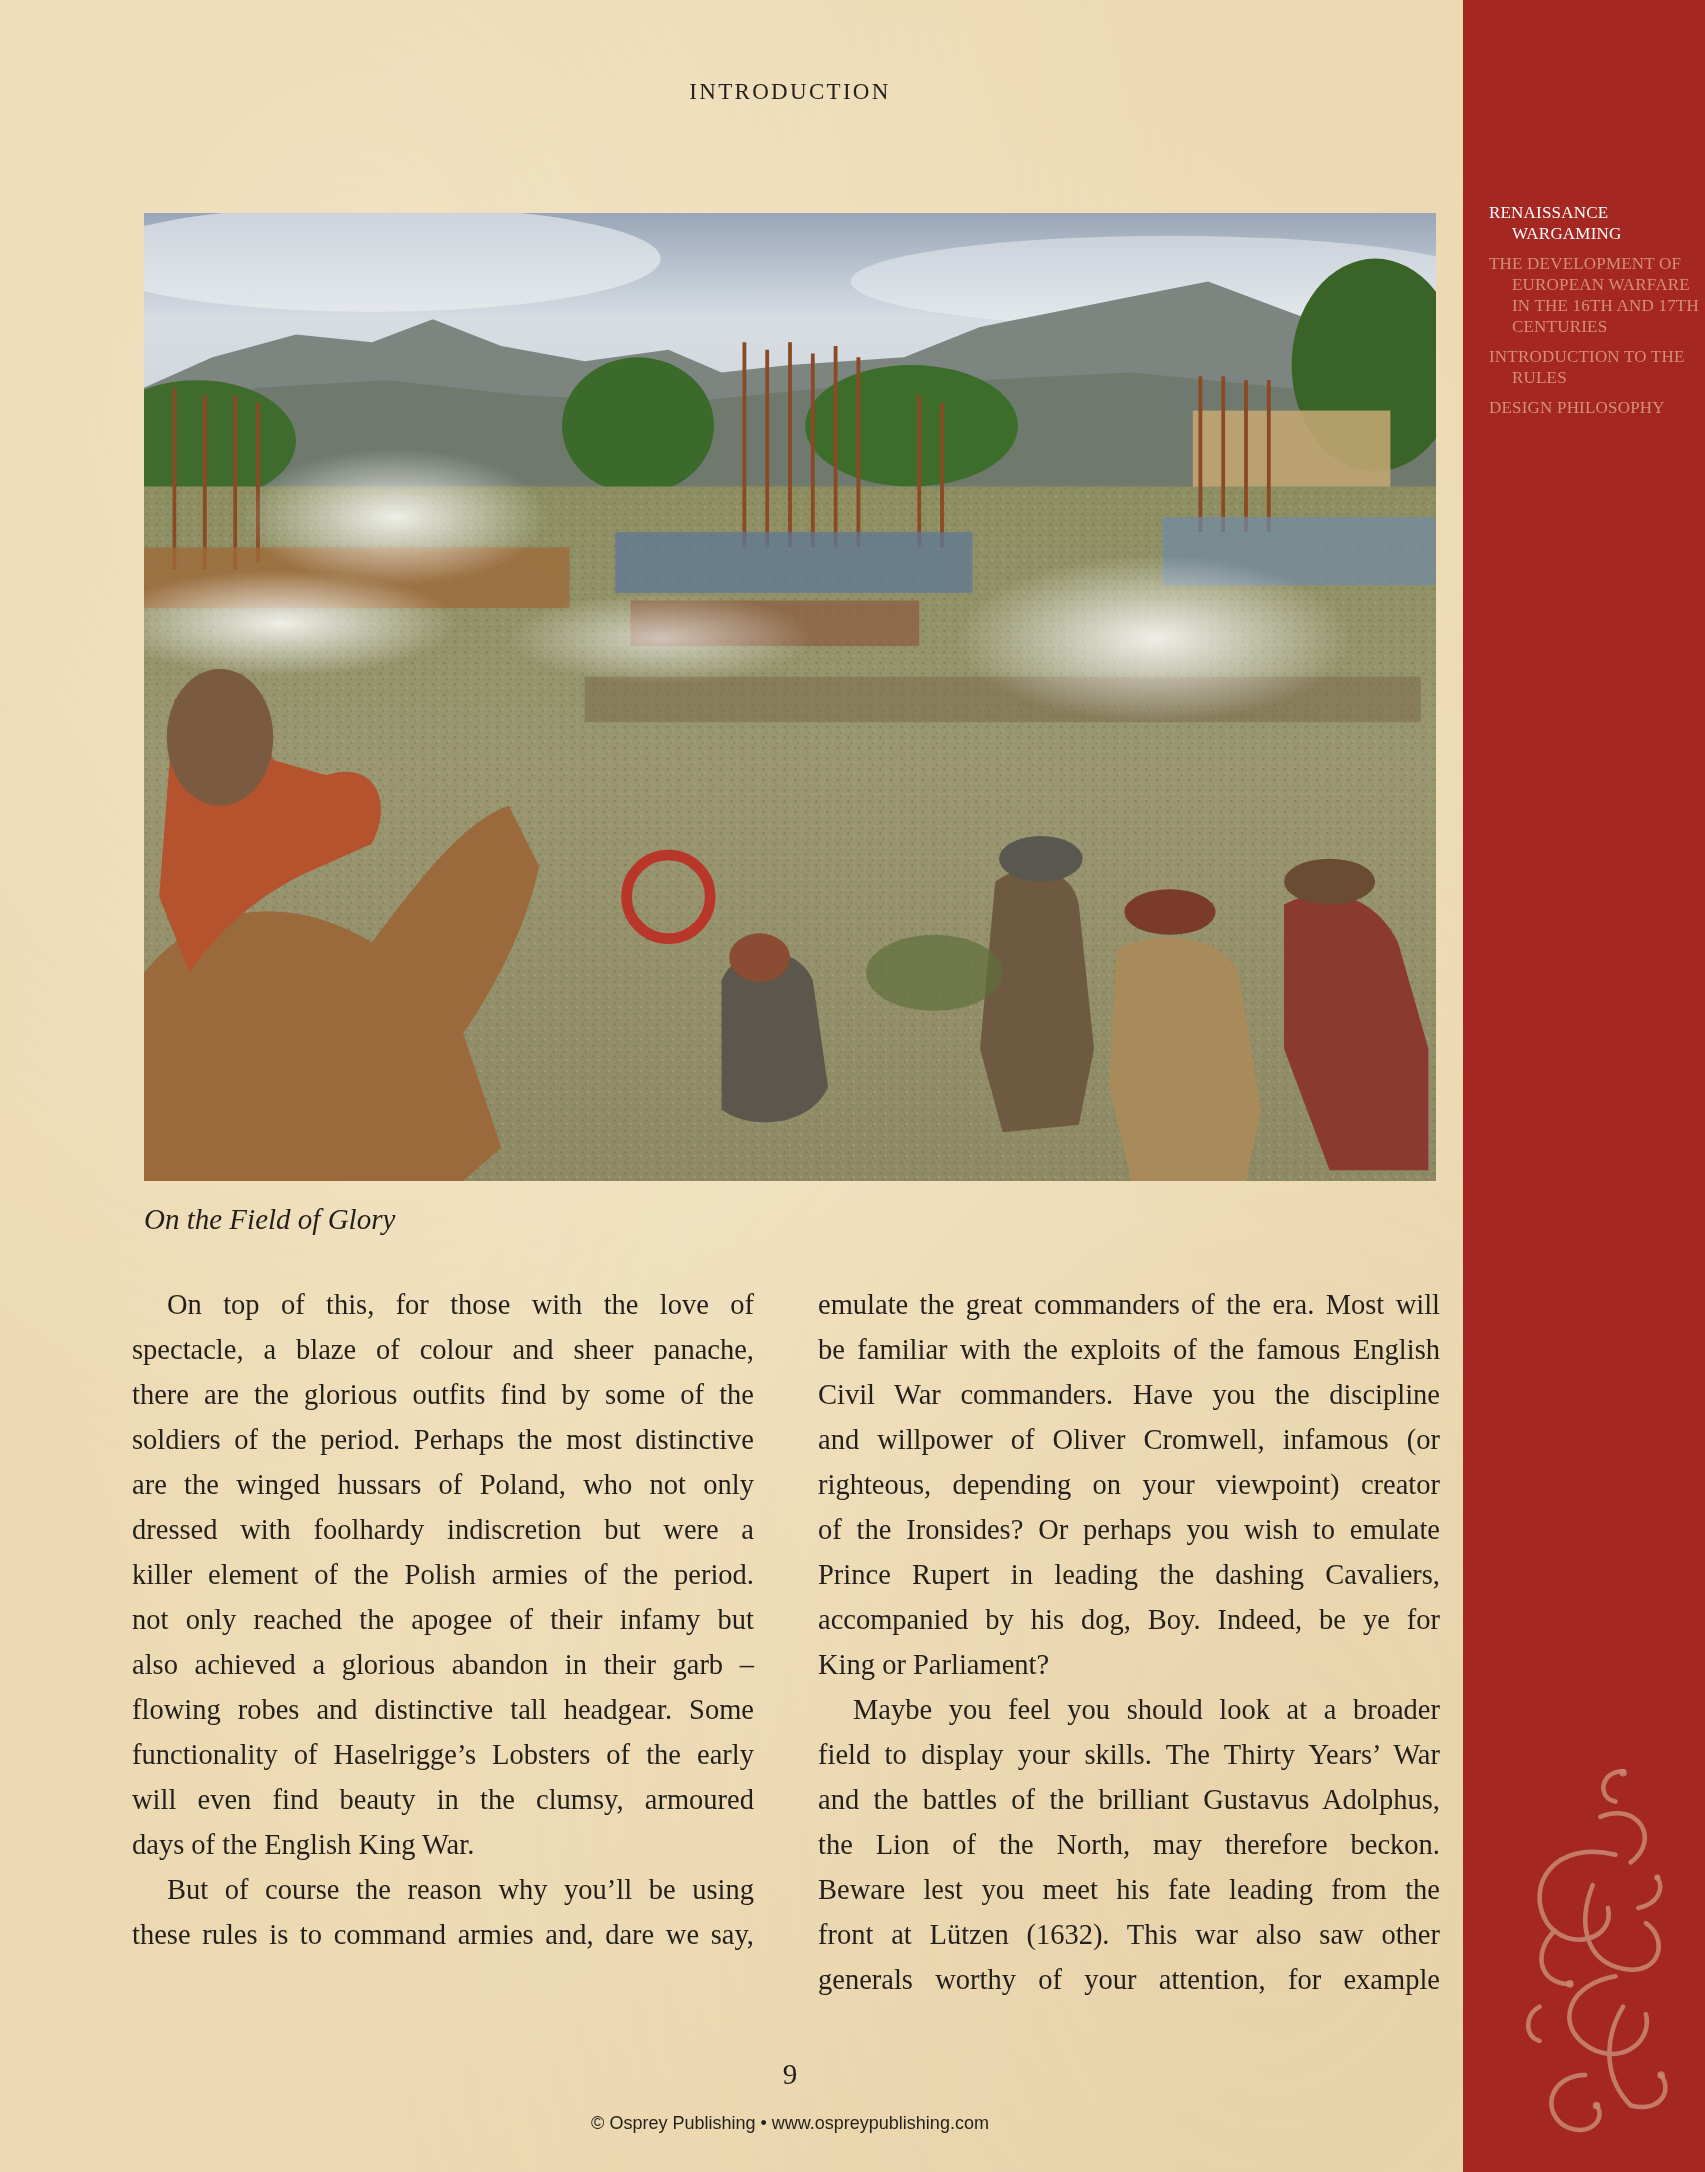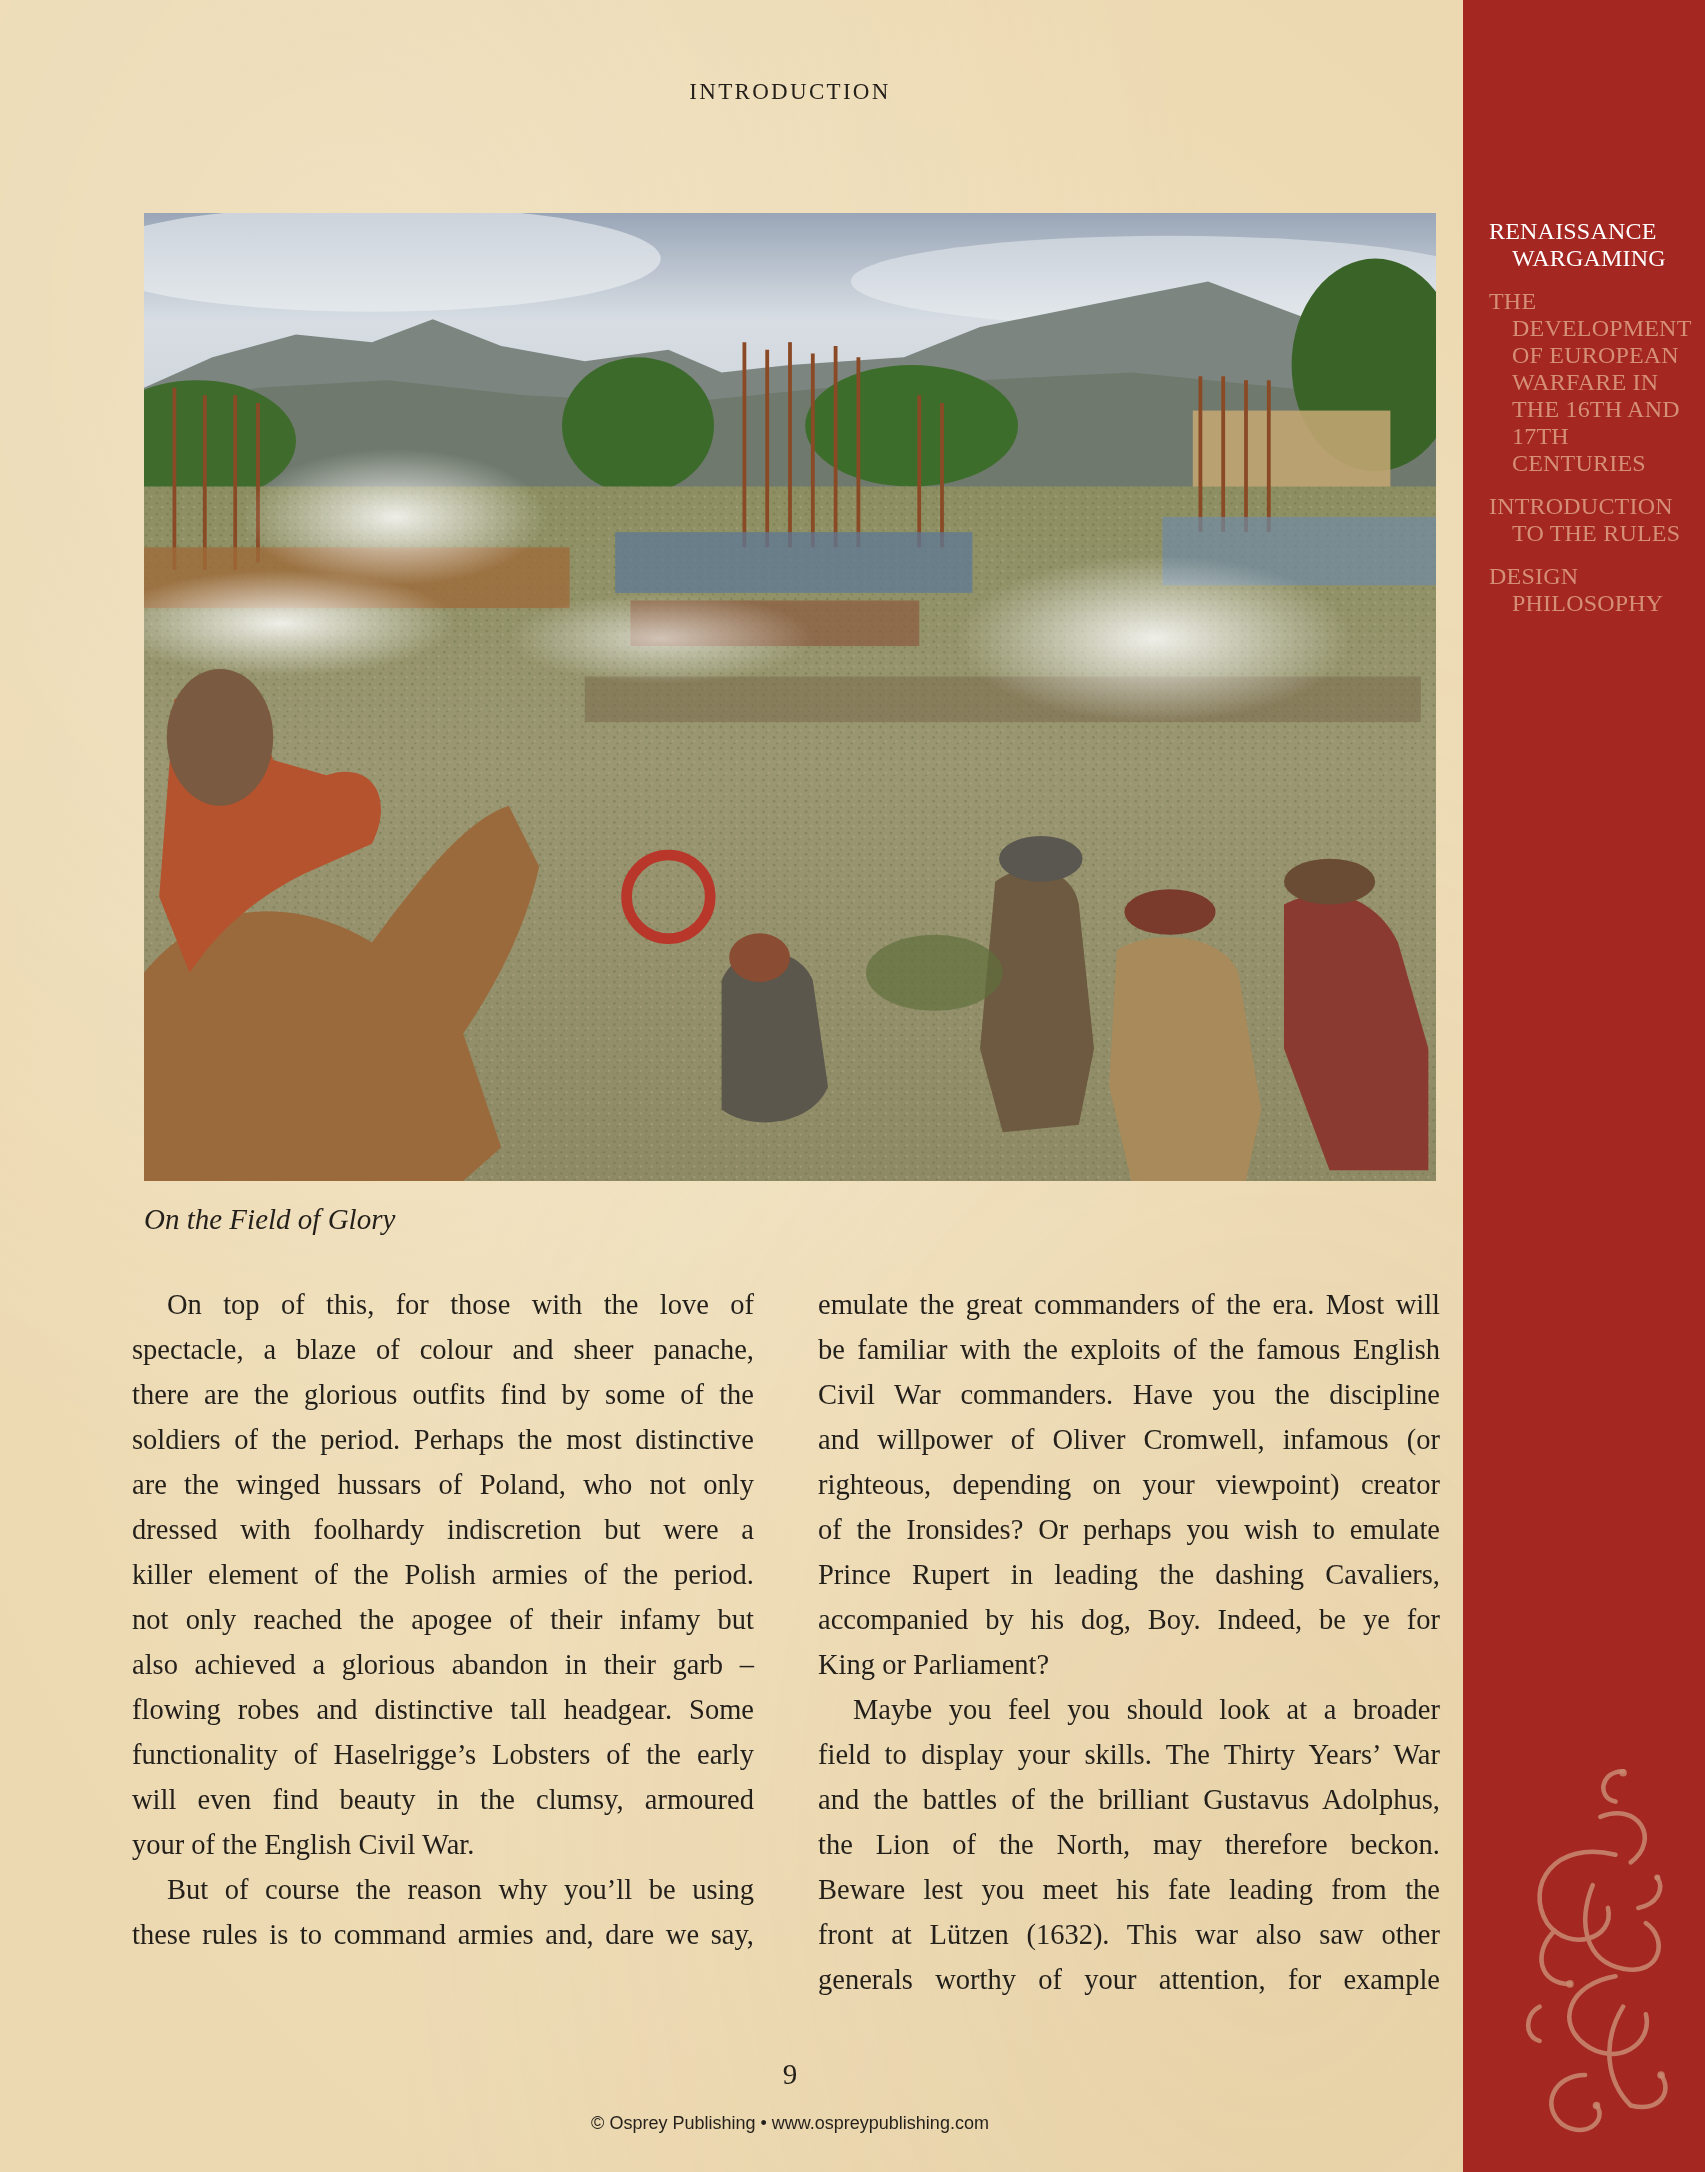--- a/index.html
+++ b/index.html
@@ -32,30 +32,29 @@
     position: absolute;
     left: 26px;
     top: 202px;
     width: 213px;
     margin: 0;
     padding: 0;
     list-style: none;
   }
   .toc li {
     font-family: "Liberation Serif", "DejaVu Serif", serif;
-    font-size: 24px;
-    line-height: 27px;
+    font-size: 17px;
+    line-height: 21px;
     letter-spacing: 0.2px;
     text-transform: uppercase;
     color: #d58f78;
     margin-bottom: 9px;
     padding-left: 23px;
     text-indent: -23px;
     cursor: pointer;
-    margin-top: 16px;
   }
   .toc li.active {
     color: #ffffff;
   }
   .flourish {
     position: absolute;
     left: 46px;
     top: 1756px;
     width: 175px;
     height: 395px;
@@ -253,21 +252,21 @@
   <span class="line">there are the glorious outfits find by some of the</span>
   <span class="line">soldiers of the period. Perhaps the most distinctive</span>
   <span class="line">are the winged hussars of Poland, who not only</span>
   <span class="line">dressed with foolhardy indiscretion but were a</span>
   <span class="line">killer element of the Polish armies of the period.</span>
   <span class="line">not only reached the apogee of their infamy but</span>
   <span class="line">also achieved a glorious abandon in their garb –</span>
   <span class="line">flowing robes and distinctive tall headgear. Some</span>
   <span class="line">functionality of Haselrigge’s Lobsters of the early</span>
   <span class="line">will even find beauty in the clumsy, armoured</span>
-  <span class="line last">your of the English Civil War.</span>
+  <span class="line last">days of the English King War.</span>
   <span class="line indent">But of course the reason why you’ll be using</span>
   <span class="line">these rules is to command armies and, dare we say,</span>
 </div>
 
 <div class="col col-right">
   <span class="line">emulate the great commanders of the era. Most will</span>
   <span class="line">be familiar with the exploits of the famous English</span>
   <span class="line">Civil War commanders. Have you the discipline</span>
   <span class="line">and willpower of Oliver Cromwell, infamous (or</span>
   <span class="line">righteous, depending on your viewpoint) creator</span>

